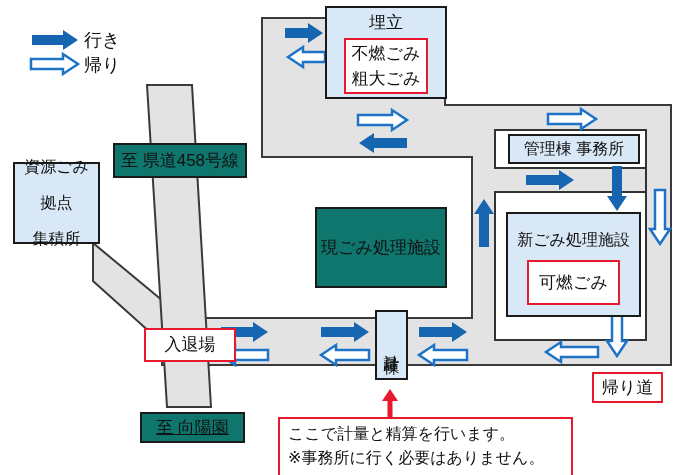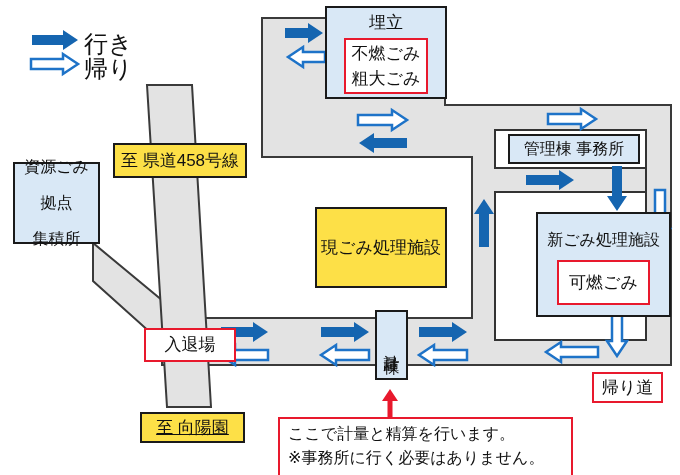--- a/index.html
+++ b/index.html
@@ -12,24 +12,24 @@
   #bg{position:absolute;left:0;top:0;}
   .road{fill:var(--road);stroke:var(--road-border);stroke-width:2;}
   .island{fill:#ffffff;stroke:#333;stroke-width:2;}
   .stripfill{fill:var(--road);}
   .stripline{stroke:#333;stroke-width:2;}
   .a-go{fill:var(--arrow-fill);}
   .a-ret{fill:#fff;stroke:var(--arrow-outline);stroke-width:2.5;stroke-linejoin:miter;}
   .a-red{fill:var(--red);}
   .lbl{position:absolute;display:flex;align-items:center;justify-content:center;
        text-align:center;box-sizing:border-box;line-height:1.25;}
-  .plain{background:#fde047;border:2px solid var(--box-border);}
+  .plain{background:#0f766e;border:2px solid var(--box-border);}
   .blue{background:var(--box-blue);border:2px solid var(--box-border);}
   .redbox{background:#ffffff;border:2px solid var(--red);}
-  .legend-t{position:absolute;font-size:24px;}
+  .legend-t{position:absolute;font-size:18px;}
   .f17{font-size:17px;} .f16{font-size:16px;}
   #landfill{flex-direction:column;justify-content:flex-start;padding-top:4px;}
   #landfill .inner{margin-top:5px;padding:1px 6px;line-height:25px;}
   #new-plant{flex-direction:column;justify-content:flex-start;padding-top:16px;}
   #new-plant .inner{margin-top:10px;padding:10px 10px;}
   #weighing{writing-mode:vertical-rl;text-orientation:upright;letter-spacing:2px;}
   #note{justify-content:flex-start;text-align:left;padding:3px 8px;line-height:24px;}
 </style>
 </head>
 <body>
@@ -89,21 +89,21 @@
   <div class="lbl blue f16" style="left:13px;top:162px;width:87px;height:82px;flex-direction:column;gap:16px;">
     <div>資源ごみ</div>
     <div>拠点</div>
     <div>集積所</div>
   </div>
 
   <div class="lbl plain f17" style="left:315px;top:207px;width:132px;height:81px;">現ごみ処理施設</div>
 
   <div class="lbl blue f16" style="left:508px;top:134px;width:132px;height:30px;">管理棟 事務所</div>
 
-  <div id="new-plant" class="lbl blue f16" style="left:506px;top:212px;width:135px;height:105px;margin-left:30px;">
+  <div id="new-plant" class="lbl blue f16" style="left:506px;top:212px;width:135px;height:105px;">
     <div>新ごみ処理施設</div>
     <div class="inner redbox f17">可燃ごみ</div>
   </div>
 
   <div class="lbl redbox f17" style="left:144px;top:328px;width:92px;height:34px;background:#fff;">入退場</div>
 
   <div id="weighing" class="lbl blue f16" style="left:375px;top:310px;width:33px;height:70px;">計量棟</div>
 
   <div class="lbl redbox f17" style="left:592px;top:372px;width:71px;height:31px;font-family:Liberation Serif, serif;">帰り道</div>
 

